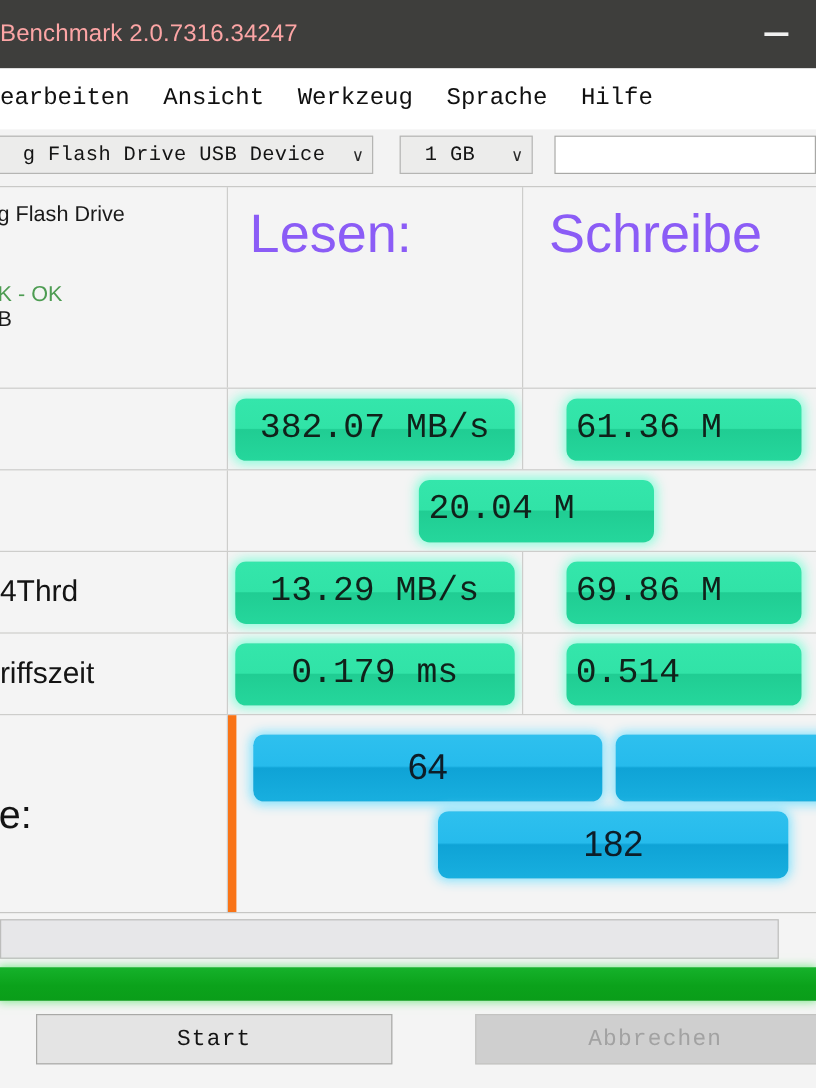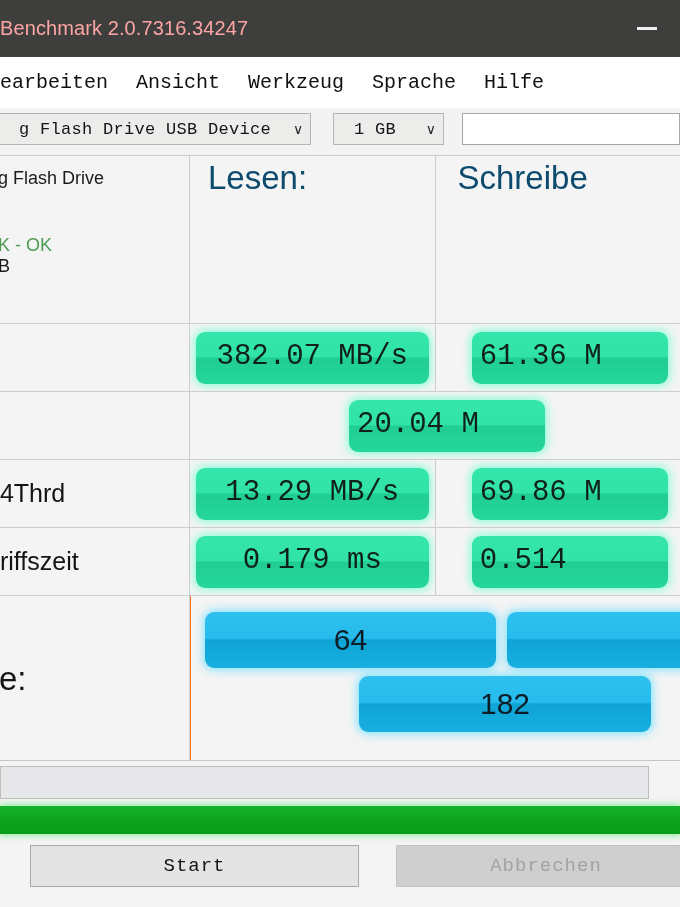--- a/index.html
+++ b/index.html
@@ -178,25 +178,25 @@
     line-height: 1.06;
     color: #1a1a1a;
     overflow: hidden;
     white-space: nowrap;
   }
   .driveinfo .line { display: block; margin-left: -2px; }
   .driveinfo .l1 { padding-top: 13px; }
   .driveinfo .l2 { padding-top: 48px; color: #4d9c52; }
   .driveinfo .l3 { padding-top: 2px; color: #1a1a1a; }
   .colhead {
-    font-size: 33px;
-    color: #0c4a6e;
-    white-space: nowrap;
-    position: absolute;
-    top: 3px;
+    font-size: 45px;
+    color: #8b5cf6;
+    white-space: nowrap;
+    position: absolute;
+    top: 13px;
   }
   #head-read  { left: 18px; }
   #head-write { left: 22px; }
 
   
   #row-seq   { top: 168px; height: 68px; }
   #row-rnd4  { top: 236px; height: 68px; }
   #row-rnd64 { top: 304px; height: 68px; }
   #row-acc   { top: 372px; height: 68px; }
   #row-score { top: 440px; height: 165px; border-bottom: none; }
@@ -246,21 +246,21 @@
   .cell-val.write .pill .pilltext {
     position: absolute;
     left: 8px;
     white-space: nowrap;
   }
 
   
   .score-area {
     flex: 1;
     position: relative;
-    border-left: 1px solid #f97316;
+    border-left: 7px solid #f97316;
     padding-left: 24px;
   }
   .bluepill {
     position: absolute;
     height: 56px;
     border-radius: 9px;
     display: flex;
     align-items: center;
     justify-content: center;
     font-size: 30px;
@@ -315,21 +315,21 @@
     box-sizing: border-box;
     display: flex;
     align-items: center;
     justify-content: center;
     font-family: "Liberation Mono", monospace;
     font-size: 19px;
     letter-spacing: 1px;
   }
   #btn-start {
     left: 30px; top: 0;
-    width: 329px;
+    width: 297px;
     background: #e4e4e4;
     border: 1px solid #a9a9a7;
     color: #141414;
   }
   #btn-cancel {
     left: 396px; top: 0;
     width: 300px;
     background: #cfcfcf;
     border: 1px solid #c3c3c1;
     color: #a2a2a2;

